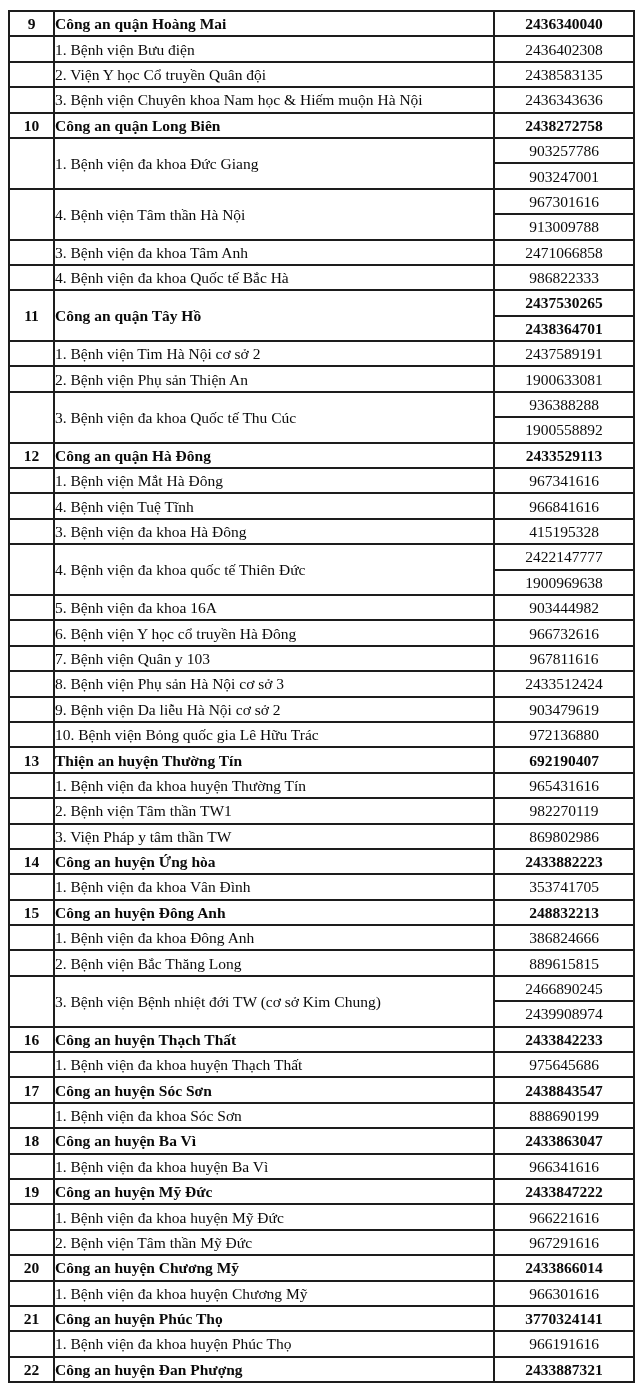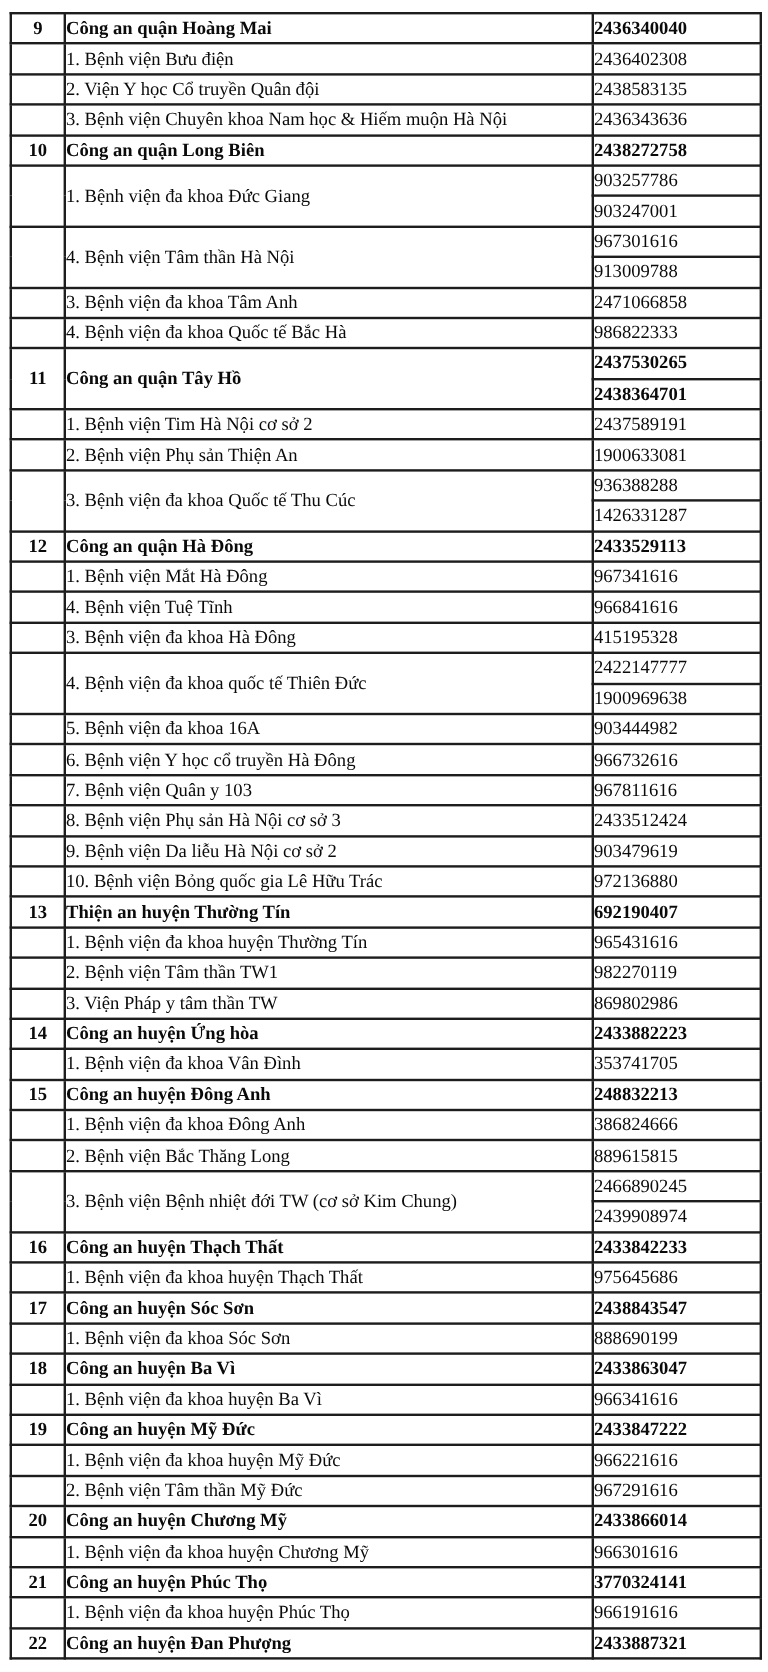--- a/index.html
+++ b/index.html
@@ -35,20 +35,21 @@
   td.no {
     text-align: center;
     font-weight: bold;
   }
   td.name {
     padding-left: 5px;
     font-family: Liberation Serif, serif;
   }
   td.phone {
     padding-left: 4px;
+    text-align: center;
   }
   tr.section td {
     font-weight: bold;
   }
 </style>
 </head>
 <body>
 
 <div class="table-wrap">
   <table class="contact-table">
@@ -126,21 +127,21 @@
           <td class="no" rowspan="1"></td>
           <td class="name" rowspan="1">2. Bệnh viện Phụ sản Thiện An</td>
           <td class="phone">1900633081</td>
         </tr>
         <tr>
           <td class="no" rowspan="2"></td>
           <td class="name" rowspan="2">3. Bệnh viện đa khoa Quốc tế Thu Cúc</td>
           <td class="phone">936388288</td>
         </tr>
         <tr>
-          <td class="phone">1426331287</td>
+          <td class="phone">1900558892</td>
         </tr>
         <tr class="section">
           <td class="no" rowspan="1">12</td>
           <td class="name" rowspan="1">Công an quận Hà Đông</td>
           <td class="phone">2433529113</td>
         </tr>
         <tr>
           <td class="no" rowspan="1"></td>
           <td class="name" rowspan="1">1. Bệnh viện Mắt Hà Đông</td>
           <td class="phone">967341616</td>

